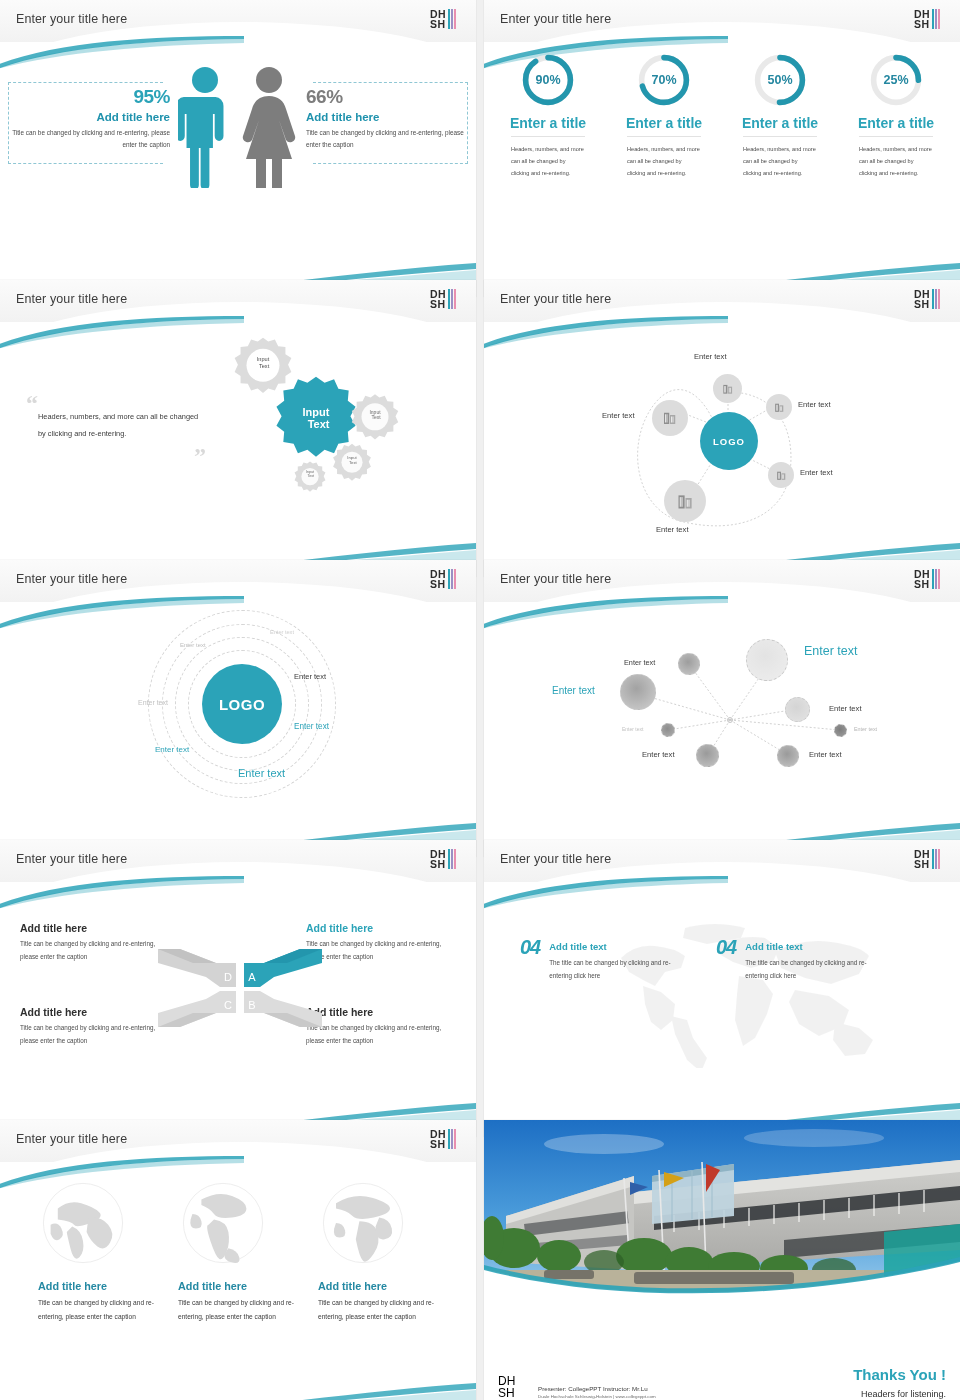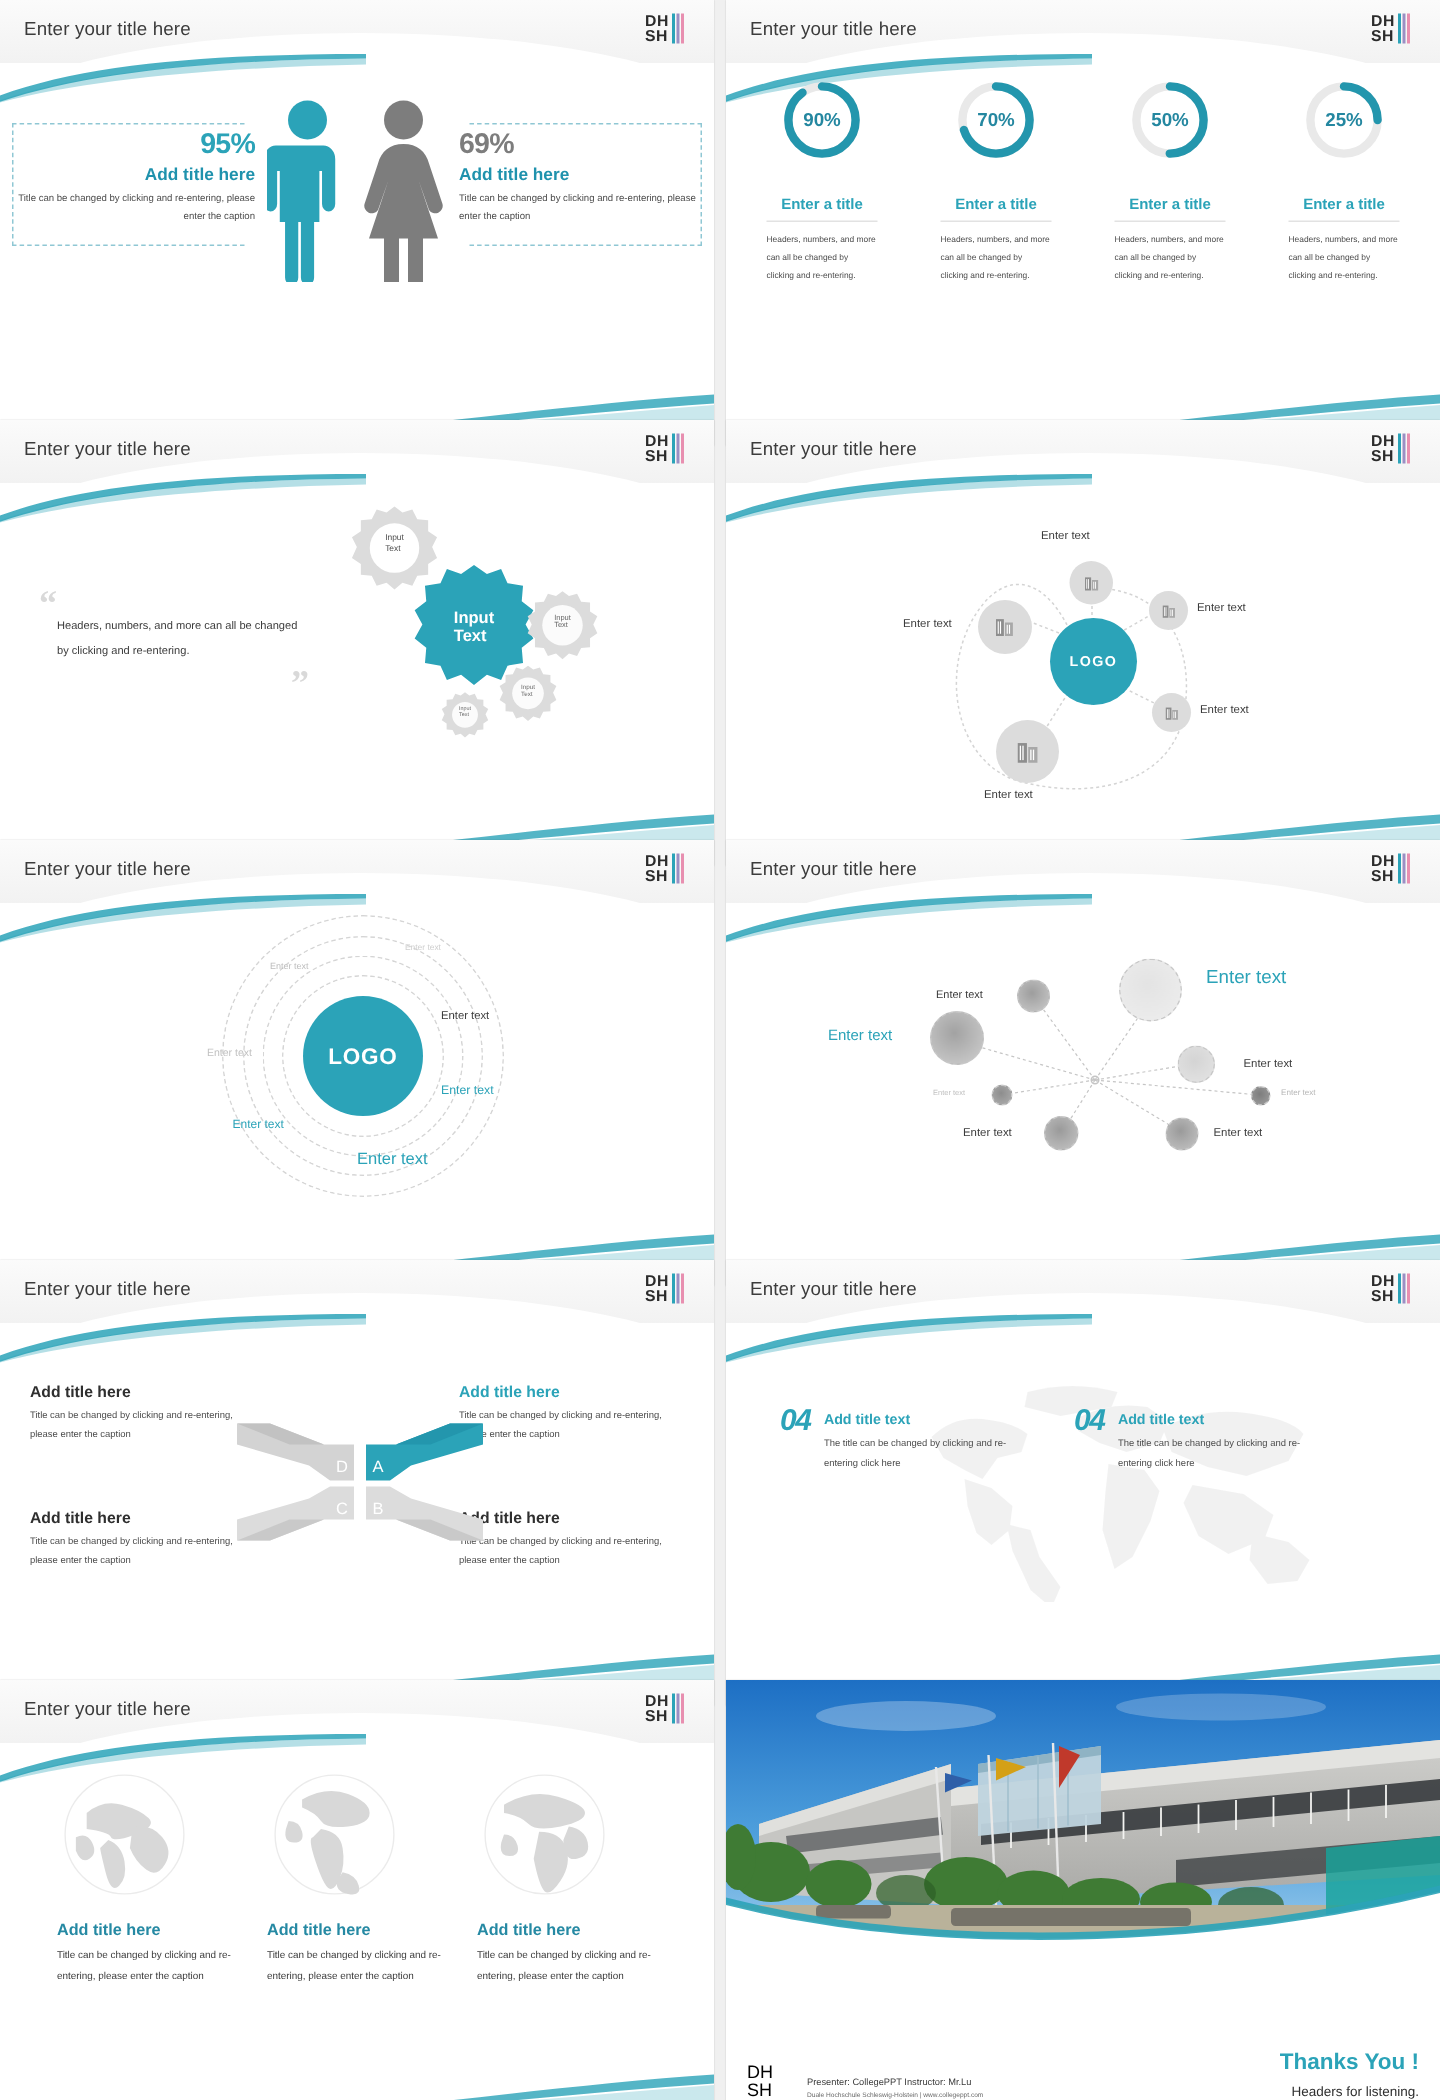--- a/index.html
+++ b/index.html
@@ -74,30 +74,30 @@
   .s1-brk.l { width:155px; } .s1-brk.r { width:155px; }
 
   
   .s2-row { position:absolute; inset:52px 6px 0 6px; display:flex; }
   .s2-col { flex:1; display:flex; flex-direction:column; align-items:center; }
   .donut { width:56px; height:56px; position:relative; }
   .donut .val {
     position:absolute; inset:0; display:flex; align-items:center; justify-content:center;
     font-size:12.5px; font-weight:700; color:#2487a0;
   }
-  .s2-title { margin-top:23px; font-size:10px; font-weight:700; color:#2ba3b8;}
+  .s2-title { margin-top:7px; font-size:14px; font-weight:700; color:#2ba3b8;}
   .s2-rule { width:74px; height:1px; background:#e2e2e2; margin:5px 0 6px;}
   .s2-desc { font-size:5.6px; color:#4c4c4c; line-height:2.15; text-align:left; width:74px;}
 
   
   .s3-quote { position:absolute; left:26px; top:118px; width:180px; }
   .qmark { color:#d9d9d9; font-size:24px; font-weight:700; line-height:10px; font-family:"Liberation Serif",serif;}
   .s3-text { font-size:7.4px; color:#3b3b3b; line-height:2.35; margin-left:12px; }
   .gear-lbl { position:absolute; inset:0; display:flex; align-items:center; justify-content:center;
-      text-align:left; line-height:1.1; pointer-events:none;}
+      text-align:right; line-height:1.1; pointer-events:none;}
 
   
   .hub-lbl { position:absolute; font-size:7.6px; color:#3b3b3b; white-space:nowrap;}
   .node {
     position:absolute; border-radius:50%; background:#dcdcdc;
     display:flex; align-items:center; justify-content:center;
   }
   .logo-circ {
     position:absolute; border-radius:50%; background:#2ba3b8; color:#fff;
     display:flex; align-items:center; justify-content:center; font-weight:700;
@@ -177,21 +177,21 @@
         </svg>
       </div>
 
       <div class="s1-block s1-left">
         <div class="s1-pct teal">95%</div>
         <div class="s1-t">Add title here</div>
         <div class="s1-d">Title can be changed by clicking and re-entering, please enter the caption</div>
       </div>
 
       <div class="s1-block s1-right">
-        <div class="s1-pct grey">69%</div>
+        <div class="s1-pct grey">66%</div>
         <div class="s1-t">Add title here</div>
         <div class="s1-d">Title can be changed by clicking and re-entering, please enter the caption</div>
       </div>
     </div>
 
     <div class="wave-right">
       <svg width="270" height="32" viewBox="0 0 270 32">
           <path d="M270,4 C180,10 80,24 0,31 L0,32 C80,28 180,16 270,10 Z" fill="#2ba3b8" opacity=".8"></path>
           <path d="M270,11 C180,18 80,28 0,32 L270,32 Z" fill="#2ba3b8" opacity=".25"></path>
         </svg>

